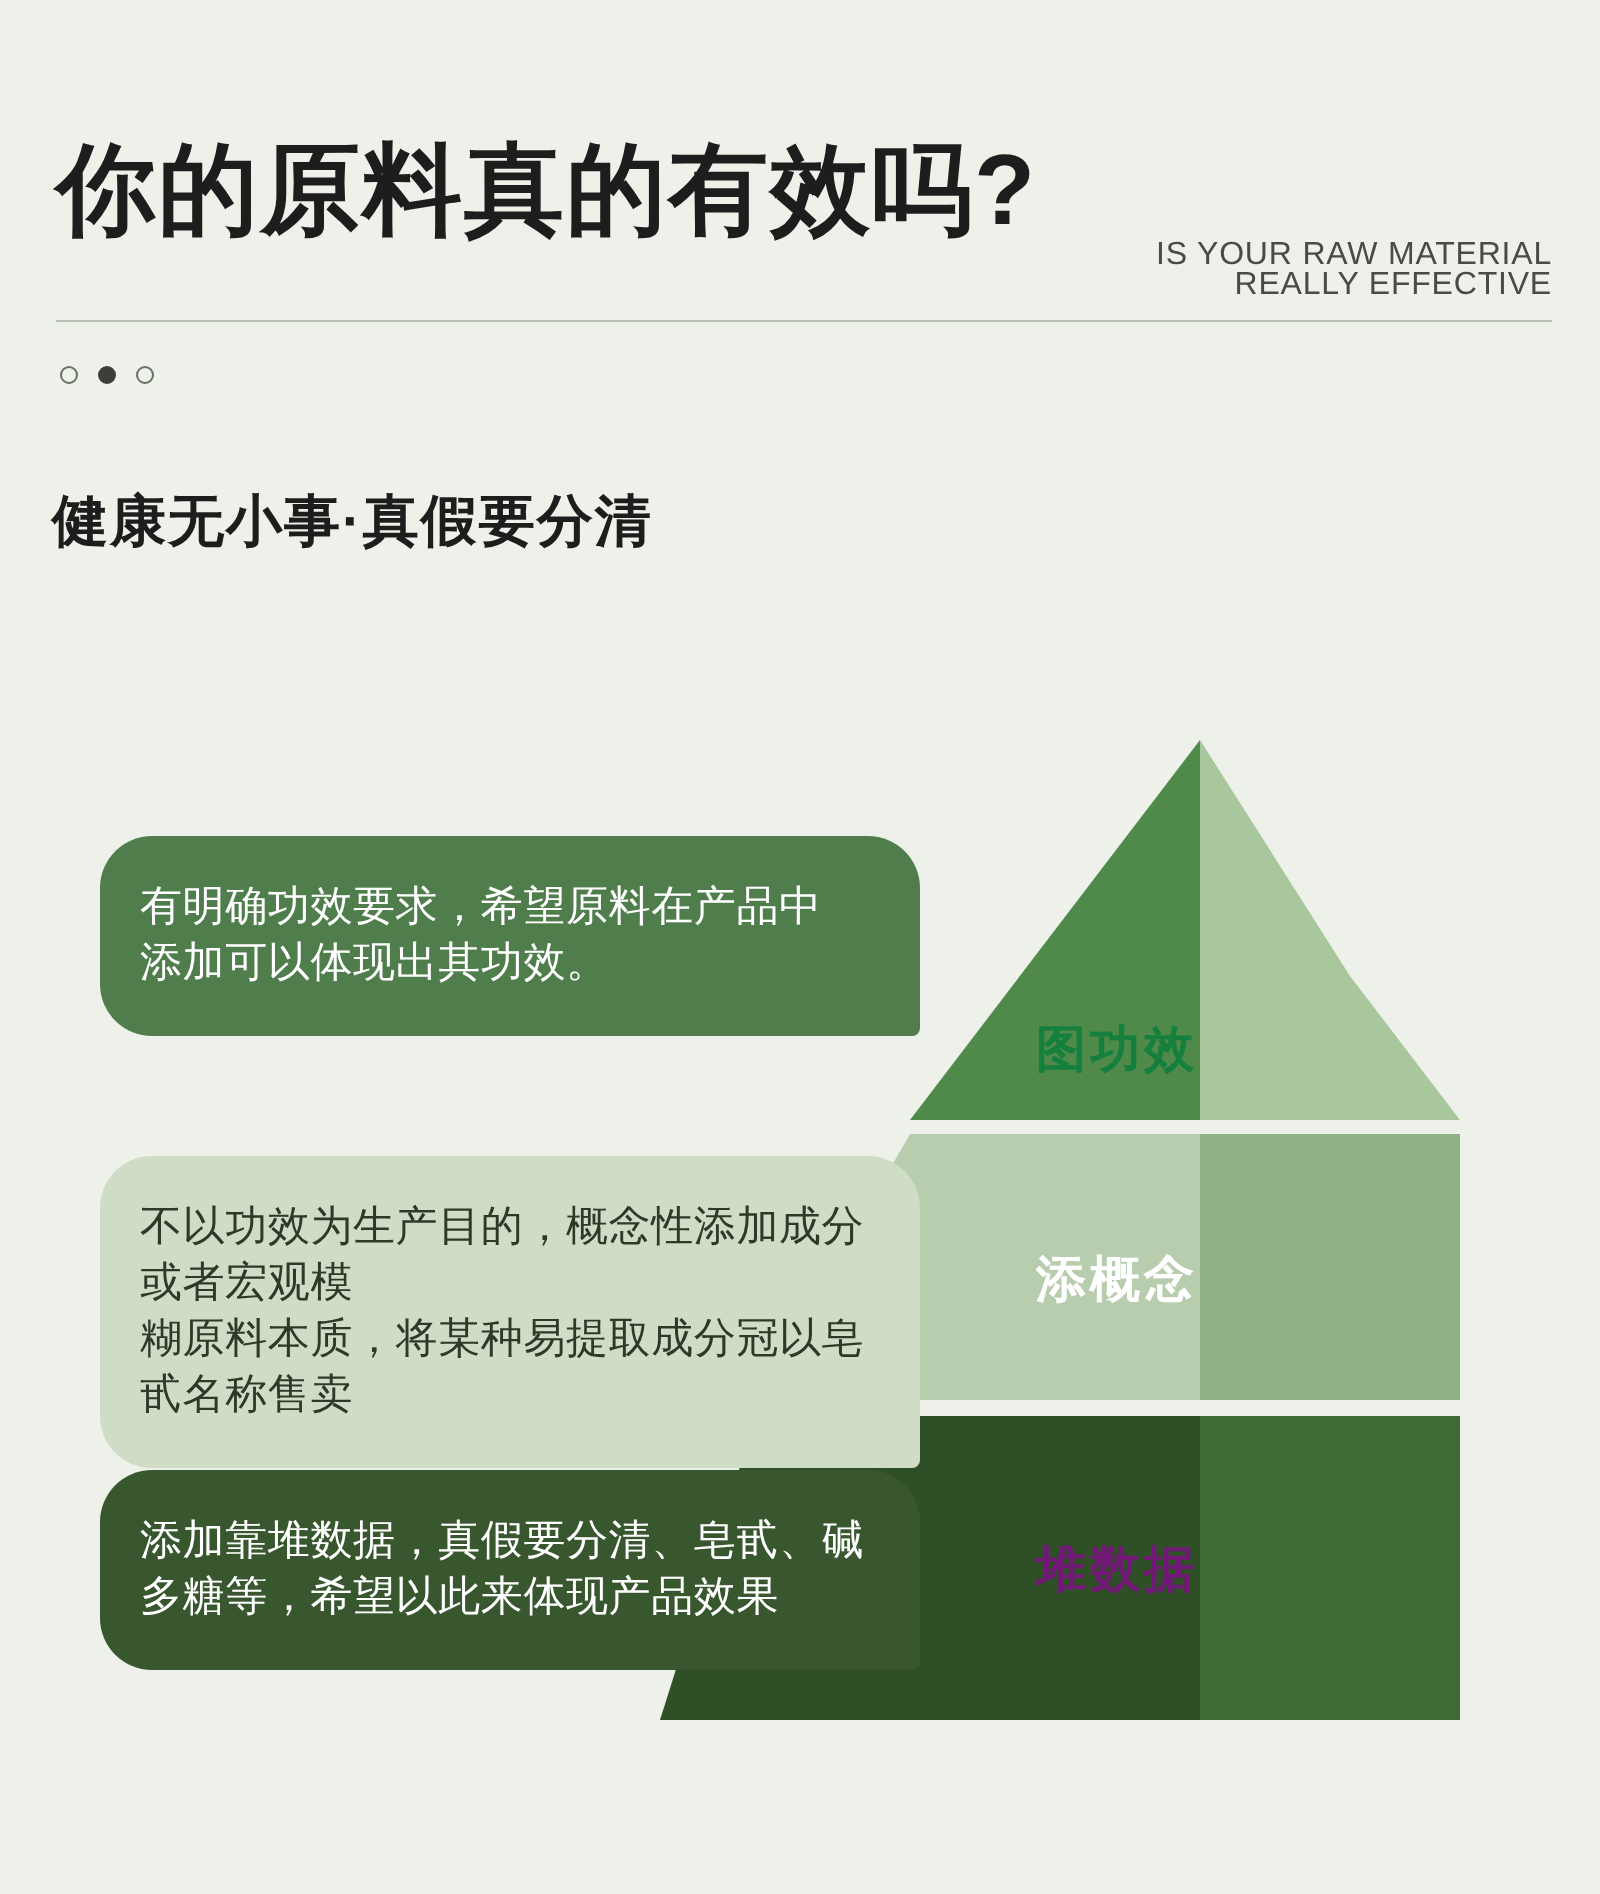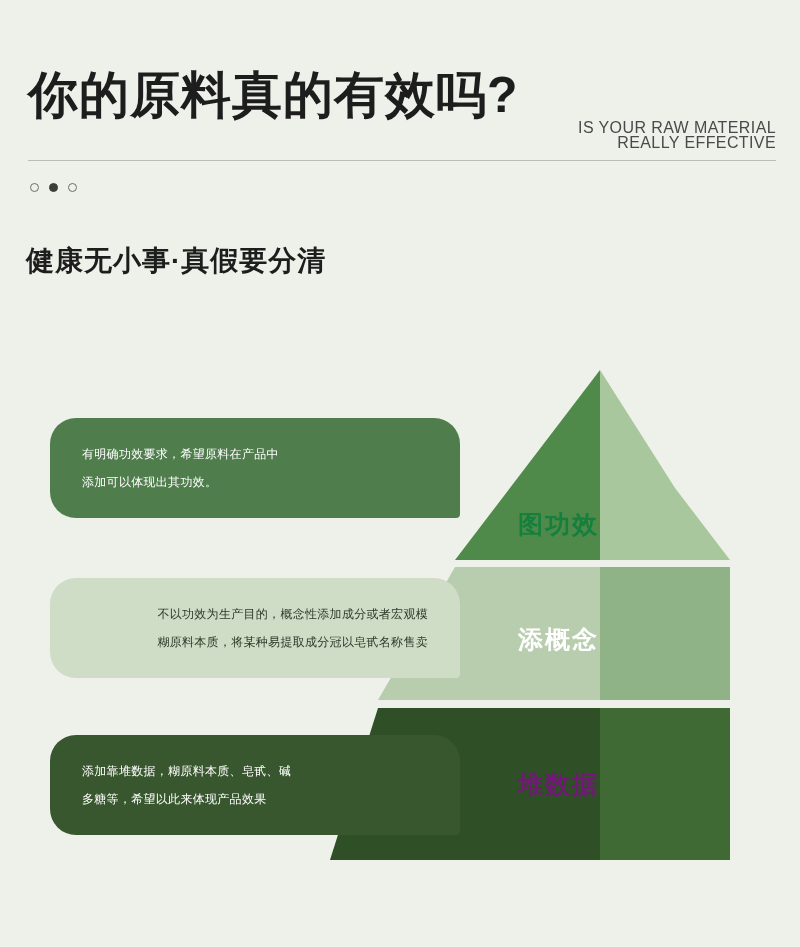--- a/index.html
+++ b/index.html
@@ -113,41 +113,40 @@
     left: 188px;
     top: 408px;
     color: #701a75;
   }
 
   
   .bubble {
     position: absolute;
     box-sizing: border-box;
     border-radius: 26px;
-    padding: 22px 32px;
-    font-size: 12px;
+    padding: 22px 20px;
+    font-size: 21px;
     line-height: 28px;
     letter-spacing: 0.3px;
   }
   .bubble.b1 {
     left: 50px;
     top: 418px;
     width: 410px;
     background: #4f7d4c;
     color: #ffffff;
     border-bottom-right-radius: 4px;
   }
   .bubble.b2 {
     left: 50px;
     top: 578px;
     width: 410px;
     background: #cfdcc6;
     color: #2d3a2a;
     border-bottom-right-radius: 4px;
-    text-align: right;
   }
   .bubble.b3 {
     left: 50px;
     top: 735px;
     width: 410px;
     background: #39572f;
     color: #ffffff;
     border-bottom-right-radius: 4px;
   }
   .bubble p {
@@ -194,15 +193,15 @@
   <p>有明确功效要求，希望原料在产品中</p>
   <p>添加可以体现出其功效。</p>
 </div>
 
 <div class="bubble b2">
   <p>不以功效为生产目的，概念性添加成分或者宏观模</p>
   <p>糊原料本质，将某种易提取成分冠以皂甙名称售卖</p>
 </div>
 
 <div class="bubble b3">
-  <p>添加靠堆数据，糊原料本质、皂甙、碱</p>
+  <p>添加靠堆数据，真假要分清、皂甙、碱</p>
   <p>多糖等，希望以此来体现产品效果</p>
 </div>
 
 </body></html>

